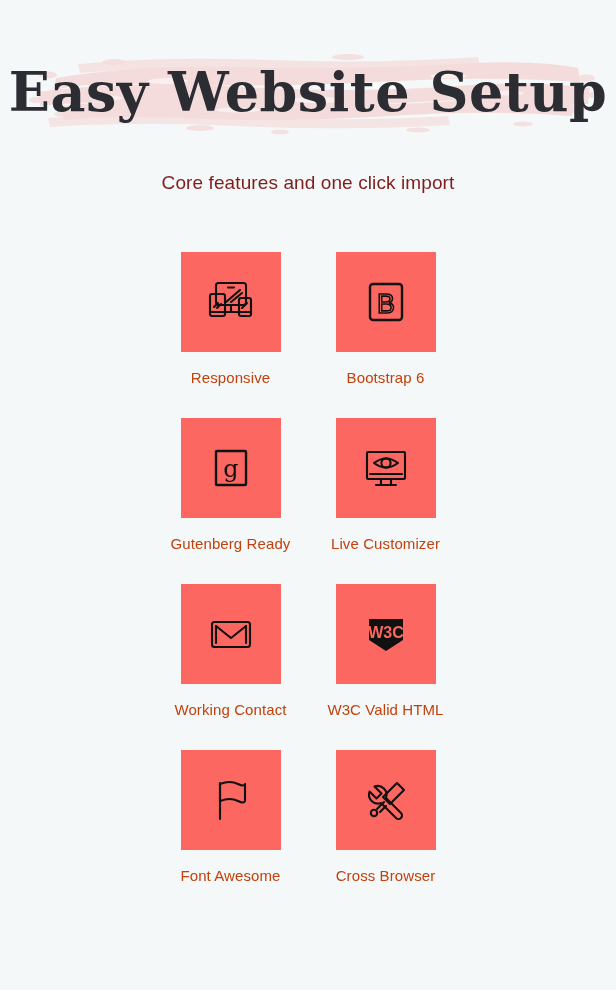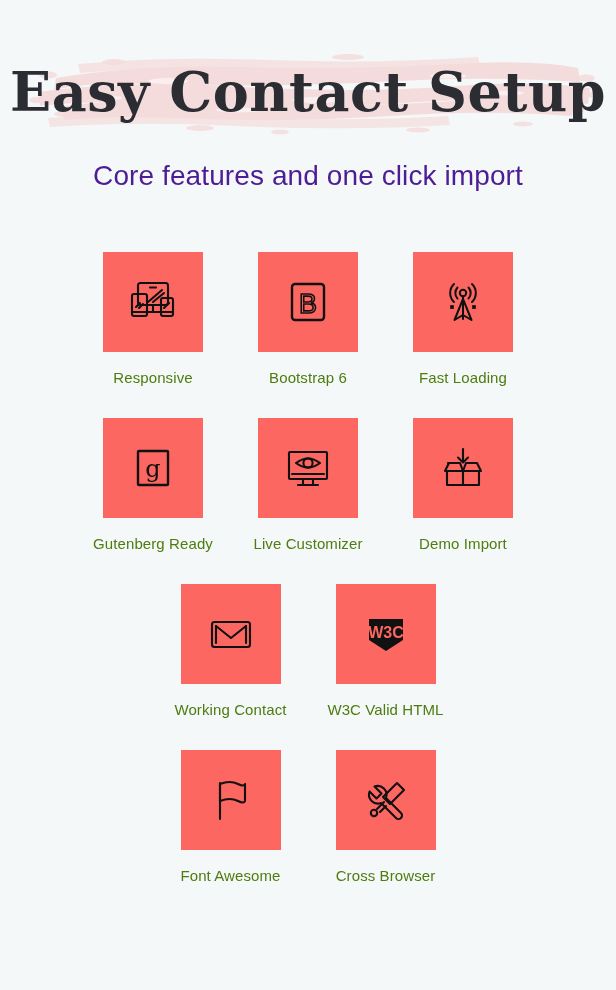--- a/index.html
+++ b/index.html
@@ -24,24 +24,24 @@
   .page-title {
     position:relative; z-index:2;
     font-family:"DejaVu Serif", "Liberation Serif", serif;
     font-size:54px;
     font-weight:700;
     letter-spacing:0.5px;
     color:#2b2d33;
     line-height:1;
   }
   .page-subtitle {
-    margin-top:20px;
-    font-size:28px;
+    margin-top:32px;
+    font-size:19px;
     font-weight:400;
-    color:#4c1d95;
+    color:#7f1d1d;
     letter-spacing:0.1px;
   }
 
   
   .features {
     position:absolute;
     top:252px; left:0;
     width:616px;
   }
   .f-row {
@@ -57,21 +57,21 @@
   }
   .f-tile {
     width:100px; height:100px;
     background:#fc6761;
     display:flex; align-items:center; justify-content:center;
   }
   .f-tile svg { display:block; }
   .f-label {
     margin-top:17px;
     font-size:15px;
-    color:#4d7c0f;
+    color:#c2410c;
     text-align:center;
     letter-spacing:0.1px;
     white-space:nowrap;
     line-height:1.2;
   }
 </style>
 </head>
 <body>
 
 <div class="page">
@@ -105,21 +105,21 @@
           <ellipse cx="150" cy="33" rx="20" ry="3"></ellipse>
           <ellipse cx="300" cy="52" rx="26" ry="3"></ellipse>
           <ellipse cx="430" cy="28" rx="18" ry="2.6"></ellipse>
           <ellipse cx="220" cy="62" rx="22" ry="2.6"></ellipse>
           <ellipse cx="490" cy="45" rx="16" ry="2.6"></ellipse>
           <ellipse cx="90" cy="50" rx="14" ry="2.4"></ellipse>
           <ellipse cx="360" cy="38" rx="18" ry="2.4"></ellipse>
         </g>
       </svg>
 
-      <h1 class="page-title">Easy Contact Setup</h1>
+      <h1 class="page-title">Easy Website Setup</h1>
     </div>
 
     <div class="page-subtitle">Core features and one click import</div>
   </div>
 
   <div class="features">
 
     <div class="f-row">
 
       <div class="f-item">
@@ -146,38 +146,20 @@
       <div class="f-item">
         <div class="f-tile">
           <svg width="54" height="54" viewBox="0 0 54 54">
             <rect x="11" y="9" width="32" height="36" rx="3" fill="none" stroke="#111" stroke-width="2.4"></rect>
             <text x="27" y="38" text-anchor="middle" font-family="'Liberation Sans', sans-serif" font-size="27" fill="none" stroke="#111" stroke-width="1.6">B</text>
           </svg>
         </div>
         <div class="f-label">Bootstrap 6</div>
       </div>
 
-      <div class="f-item">
-        <div class="f-tile">
-          <svg width="54" height="54" viewBox="0 0 54 54" fill="none" stroke="#111" stroke-width="2" stroke-linecap="round" stroke-linejoin="round">
-            <circle cx="27" cy="18" r="3.2"></circle>
-            <path d="M21.5 12.5 a8 8 0 0 0 0 11"></path>
-            <path d="M32.5 12.5 a8 8 0 0 1 0 11"></path>
-            <path d="M18 9 a12.5 12.5 0 0 0 0 18"></path>
-            <path d="M36 9 a12.5 12.5 0 0 1 0 18"></path>
-            <path d="M27 21 L27 44"></path>
-            <path d="M27 24 L18.5 45 L27 40 L35.5 45 Z"></path>
-            <line x1="15" y1="31" x2="17" y2="33"></line>
-            <line x1="17" y1="31" x2="15" y2="33"></line>
-            <line x1="37" y1="31" x2="39" y2="33"></line>
-            <line x1="39" y1="31" x2="37" y2="33"></line>
-          </svg>
-        </div>
-        <div class="f-label">Fast Loading</div>
-      </div>
 
     </div>
 
     <div class="f-row">
 
       <div class="f-item">
         <div class="f-tile">
           <svg width="54" height="54" viewBox="0 0 54 54">
             <rect x="12" y="10" width="30" height="34" rx="1" fill="none" stroke="#111" stroke-width="2.4"></rect>
             <text x="27" y="36" text-anchor="middle" font-family="'DejaVu Serif', serif" font-size="24" fill="#111">g</text>
@@ -194,34 +176,20 @@
             <circle cx="27" cy="22" r="4.6"></circle>
             <line x1="11" y1="33" x2="43" y2="33"></line>
             <line x1="22" y1="38" x2="22" y2="43"></line>
             <line x1="32" y1="38" x2="32" y2="43"></line>
             <line x1="17" y1="44" x2="37" y2="44"></line>
           </svg>
         </div>
         <div class="f-label">Live Customizer</div>
       </div>
 
-      <div class="f-item">
-        <div class="f-tile">
-          <svg width="54" height="54" viewBox="0 0 54 54" fill="none" stroke="#111" stroke-width="2.1" stroke-linecap="round" stroke-linejoin="round">
-            <line x1="27" y1="8" x2="27" y2="21"></line>
-            <path d="M22 16.5 L27 21.5 L32 16.5"></path>
-            <path d="M12 22 L17 22"></path>
-            <path d="M9 30 L13 22 L24 22 L27 30 Z"></path>
-            <path d="M45 30 L41 22 L30 22 L27 30 Z"></path>
-            <path d="M11 30 L11 44 L27 44 L27 30"></path>
-            <path d="M43 30 L43 44 L27 44"></path>
-          </svg>
-        </div>
-        <div class="f-label">Demo Import</div>
-      </div>
 
     </div>
 
     <div class="f-row">
 
       <div class="f-item">
         <div class="f-tile">
           <svg width="54" height="54" viewBox="0 0 54 54" fill="none" stroke="#111" stroke-width="2.1" stroke-linecap="round" stroke-linejoin="round">
             <rect x="8" y="15" width="38" height="25" rx="2.5"></rect>
             <path d="M12 19 L27 31 L42 19"></path>

